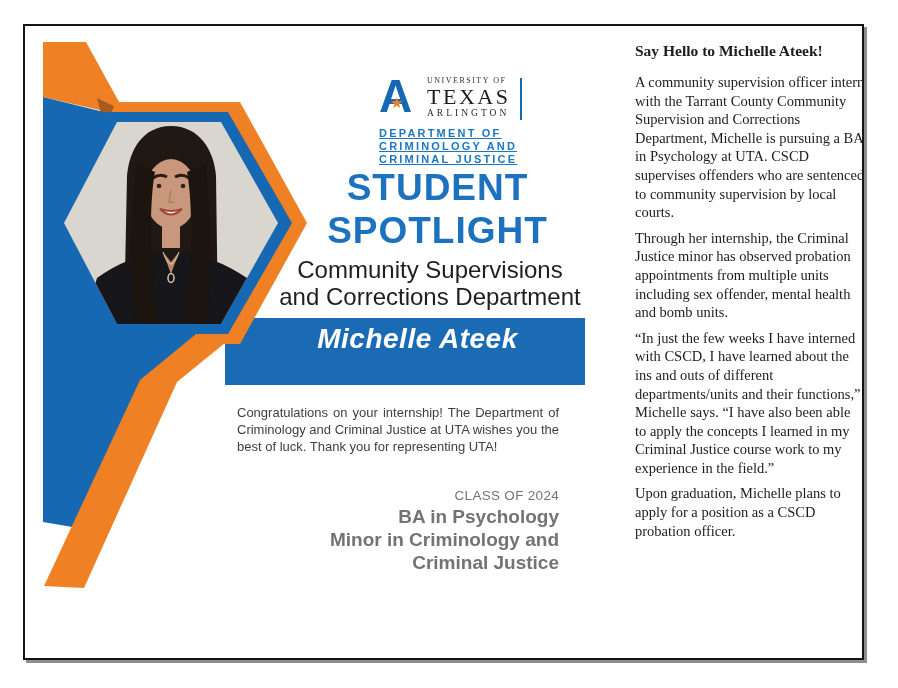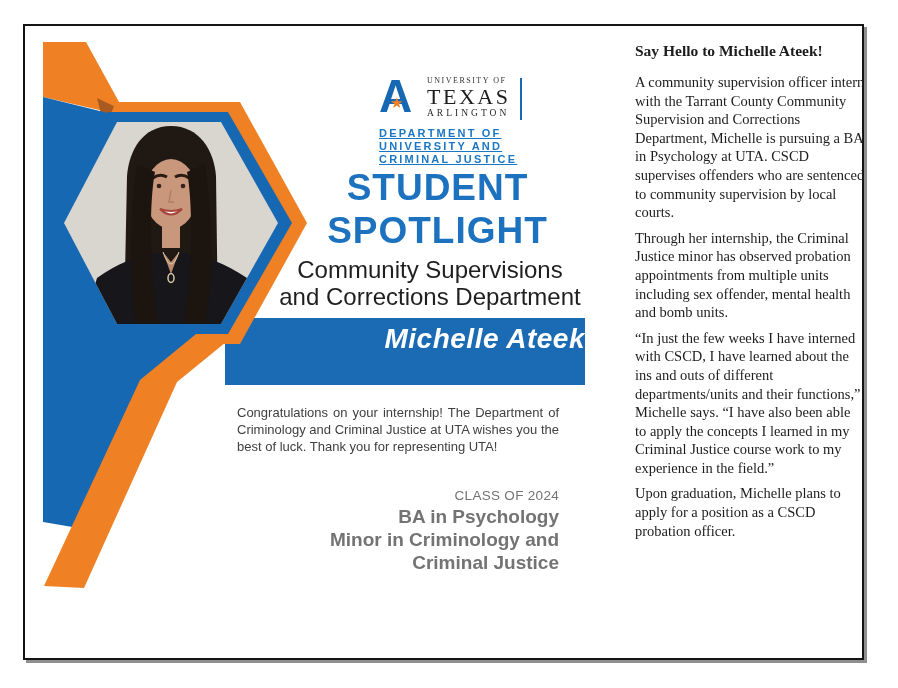--- a/index.html
+++ b/index.html
@@ -23,21 +23,21 @@
   .dept{position:absolute;left:354px;top:101px;font-size:11px;font-weight:bold;
         letter-spacing:2.2px;color:#1B77C4;line-height:13px;text-decoration:underline;}
 
   
   .title{position:absolute;left:255px;top:140px;width:315px;text-align:center;
          color:#1C72BE;font-weight:bold;font-size:37px;line-height:43px;letter-spacing:1px;}
   .subtitle{position:absolute;left:235px;top:230px;width:340px;text-align:center;
             color:#1f1f1f;font-size:24px;line-height:27px;font-weight:500;}
 
   
-  .banner-text{position:absolute;left:225px;top:297px;width:335px;text-align:right;color:#fff;}
+  .banner-text{position:absolute;left:225px;top:297px;width:335px;text-align:center;color:#fff;}
   .banner-name{font-size:28px;font-weight:bold;font-style:italic;line-height:32px;letter-spacing:.5px;}
   .banner-role{font-size:15px;margin-top:3px;letter-spacing:.3px;}
 
   
   .congrats{position:absolute;left:212px;top:378px;width:322px;font-size:13px;line-height:17px;
             color:#404040;text-align:justify;}
 
   
   .classblock{position:absolute;left:210px;top:462px;width:324px;text-align:right;color:#737373;}
   .class-of{font-size:13.5px;letter-spacing:.3px;margin-bottom:2px;}
@@ -109,21 +109,21 @@
       </div>
       <div class="logo-words">
         <div class="u-small">UNIVERSITY OF</div>
         <div class="u-big">TEXAS</div>
         <div class="u-city">ARLINGTON</div>
       </div>
       <div class="logo-bar"></div>
     </div>
     <div class="dept">
       <div>DEPARTMENT OF</div>
-      <div>UNIVERSITY AND</div>
+      <div>CRIMINOLOGY AND</div>
       <div>CRIMINAL JUSTICE</div>
     </div>
 
     <div class="title">
       <div>STUDENT</div>
       <div>SPOTLIGHT</div>
     </div>
     <div class="subtitle">
       <div>Community Supervisions</div>
       <div>and Corrections Department</div>

